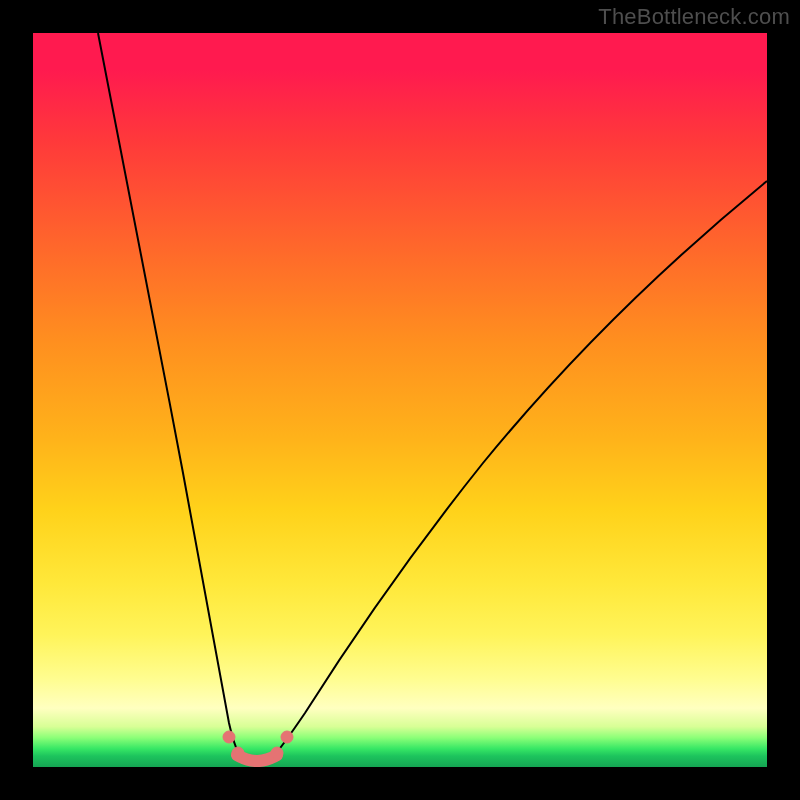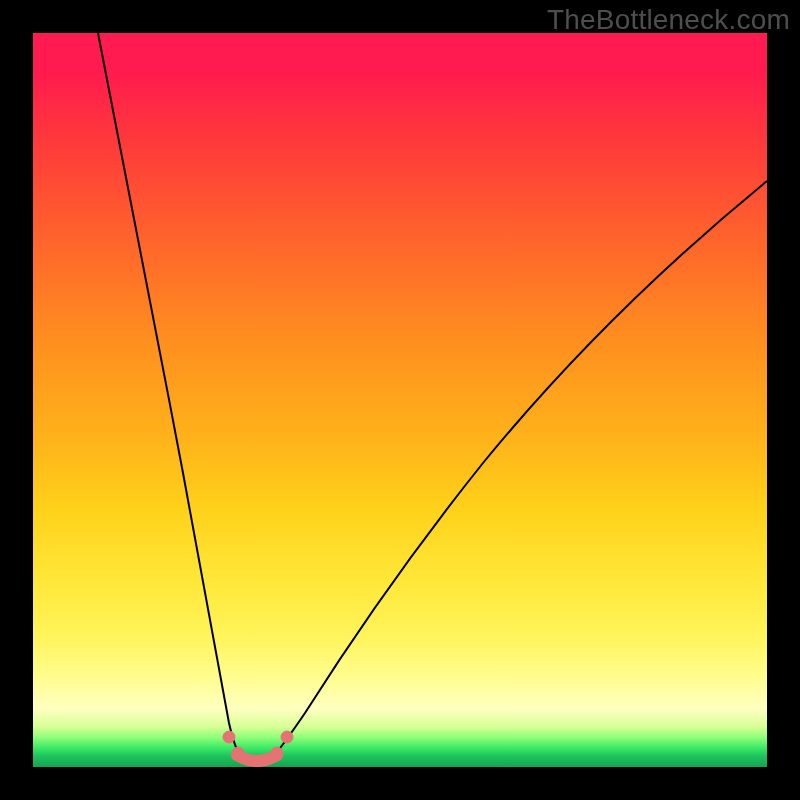--- a/index.html
+++ b/index.html
@@ -15,21 +15,21 @@
     position: relative;
     width: 800px;
     height: 800px;
     background: #000;
   }
   .watermark {
     position: absolute;
     top: 4px;
     right: 10px;
     color: #4e4e4e;
-    font-size: 28px;
+    font-size: 22px;
     letter-spacing: 0.2px;
     font-weight: 400;
     z-index: 30;
   }
   .plot-wrap {
     position: absolute;
     left: 33px;
     top: 33px;
     width: 734px;
     height: 734px;

